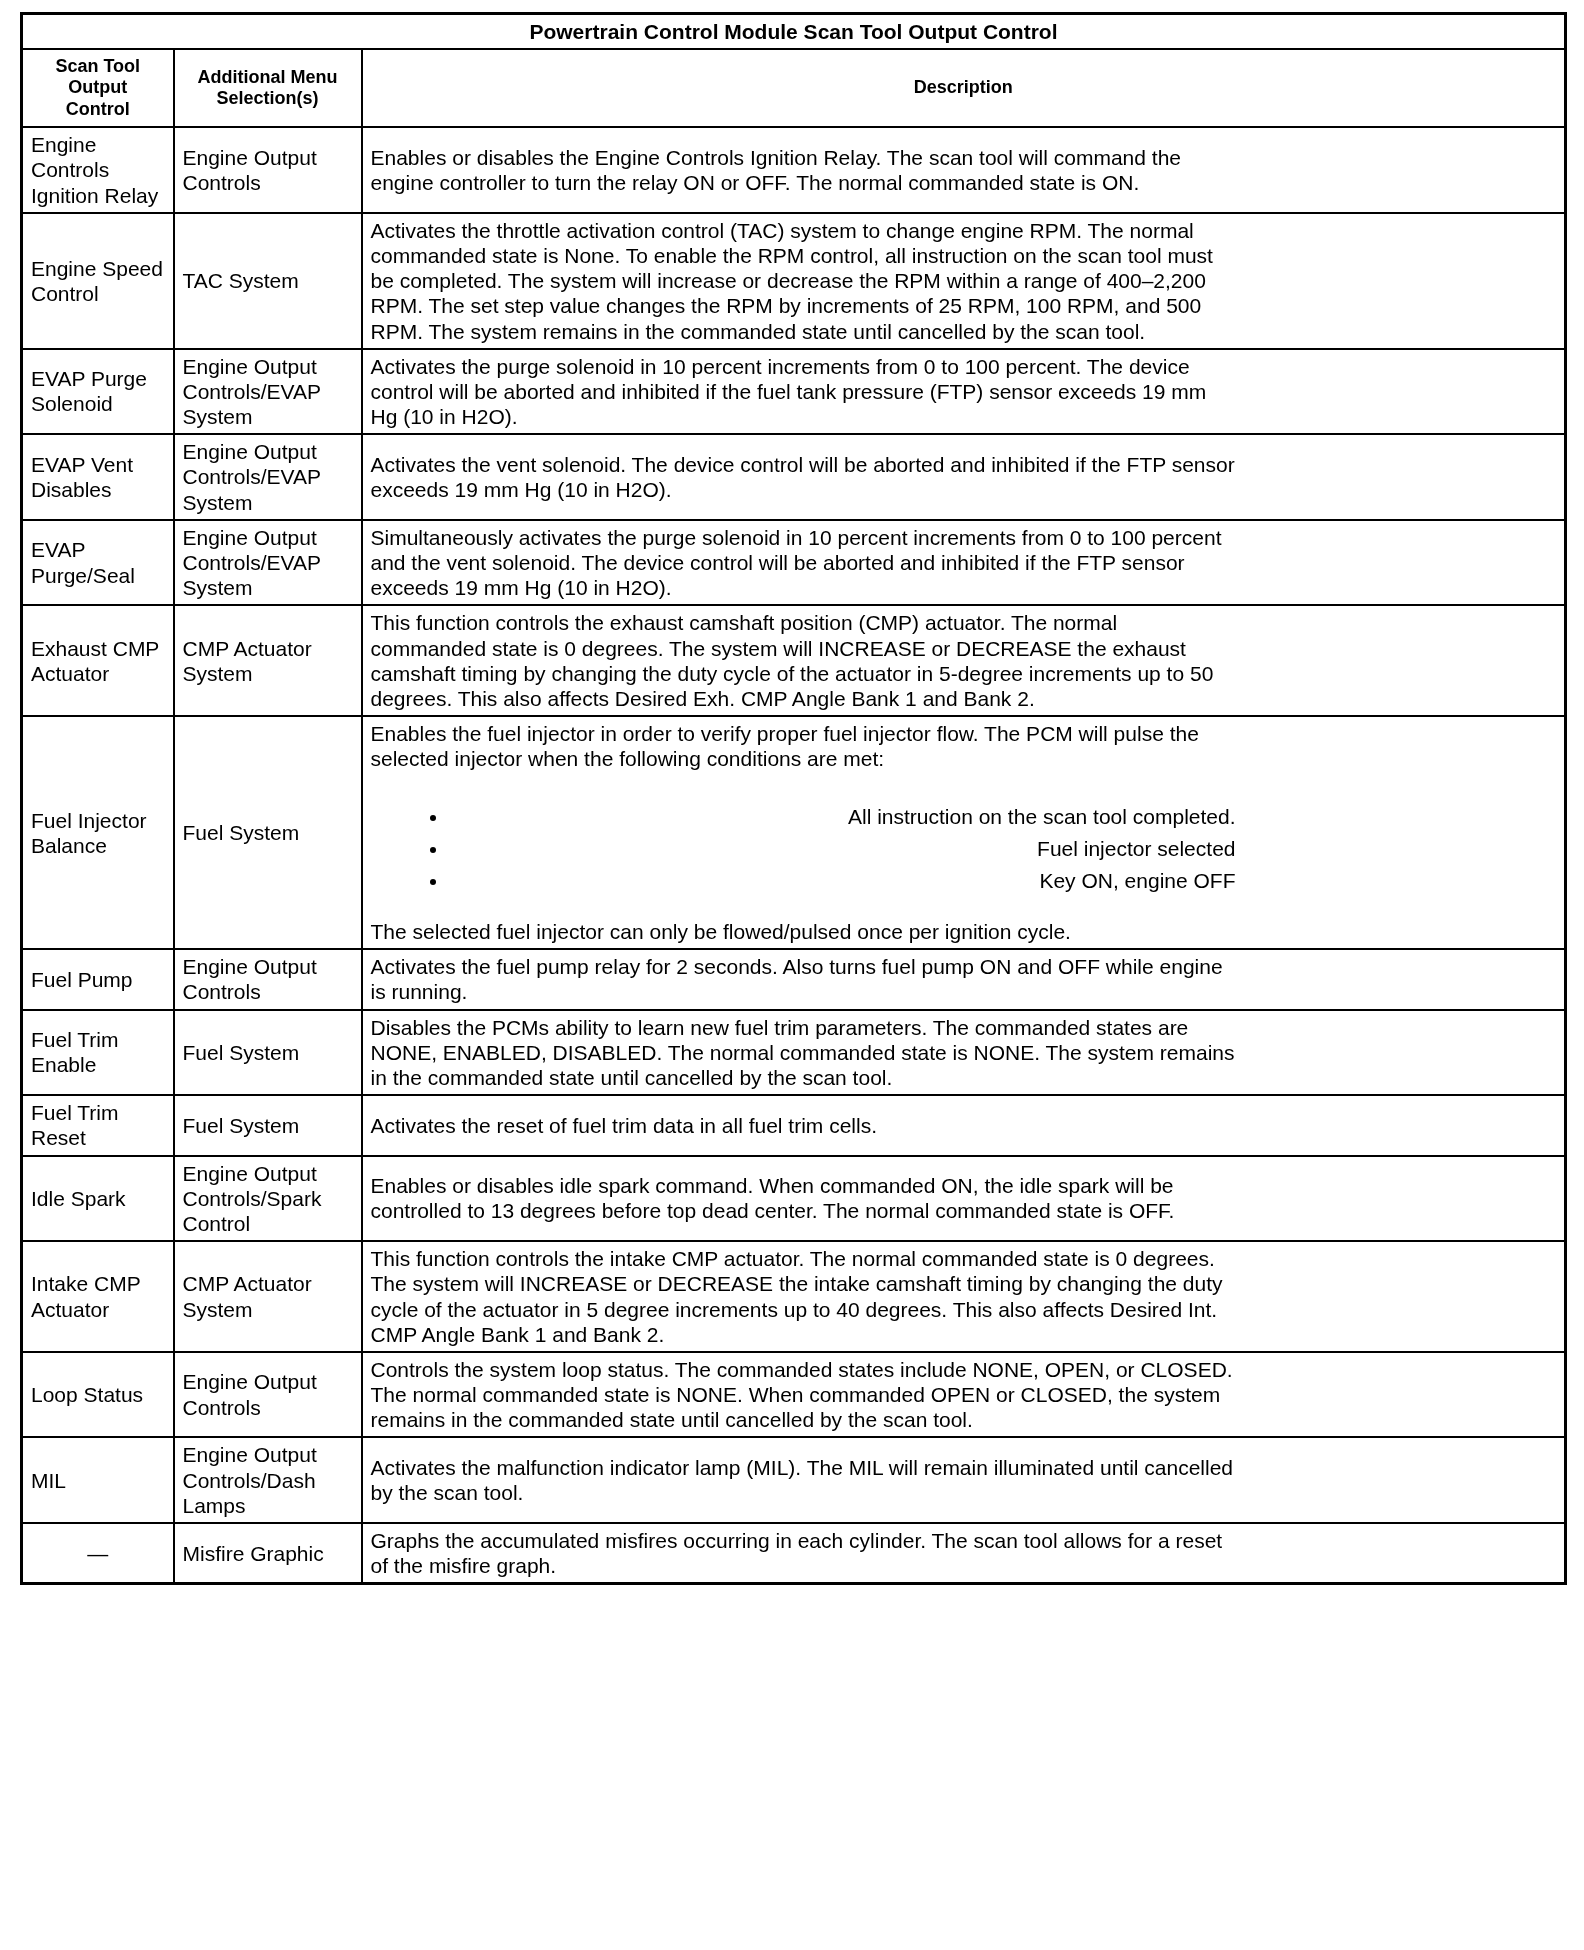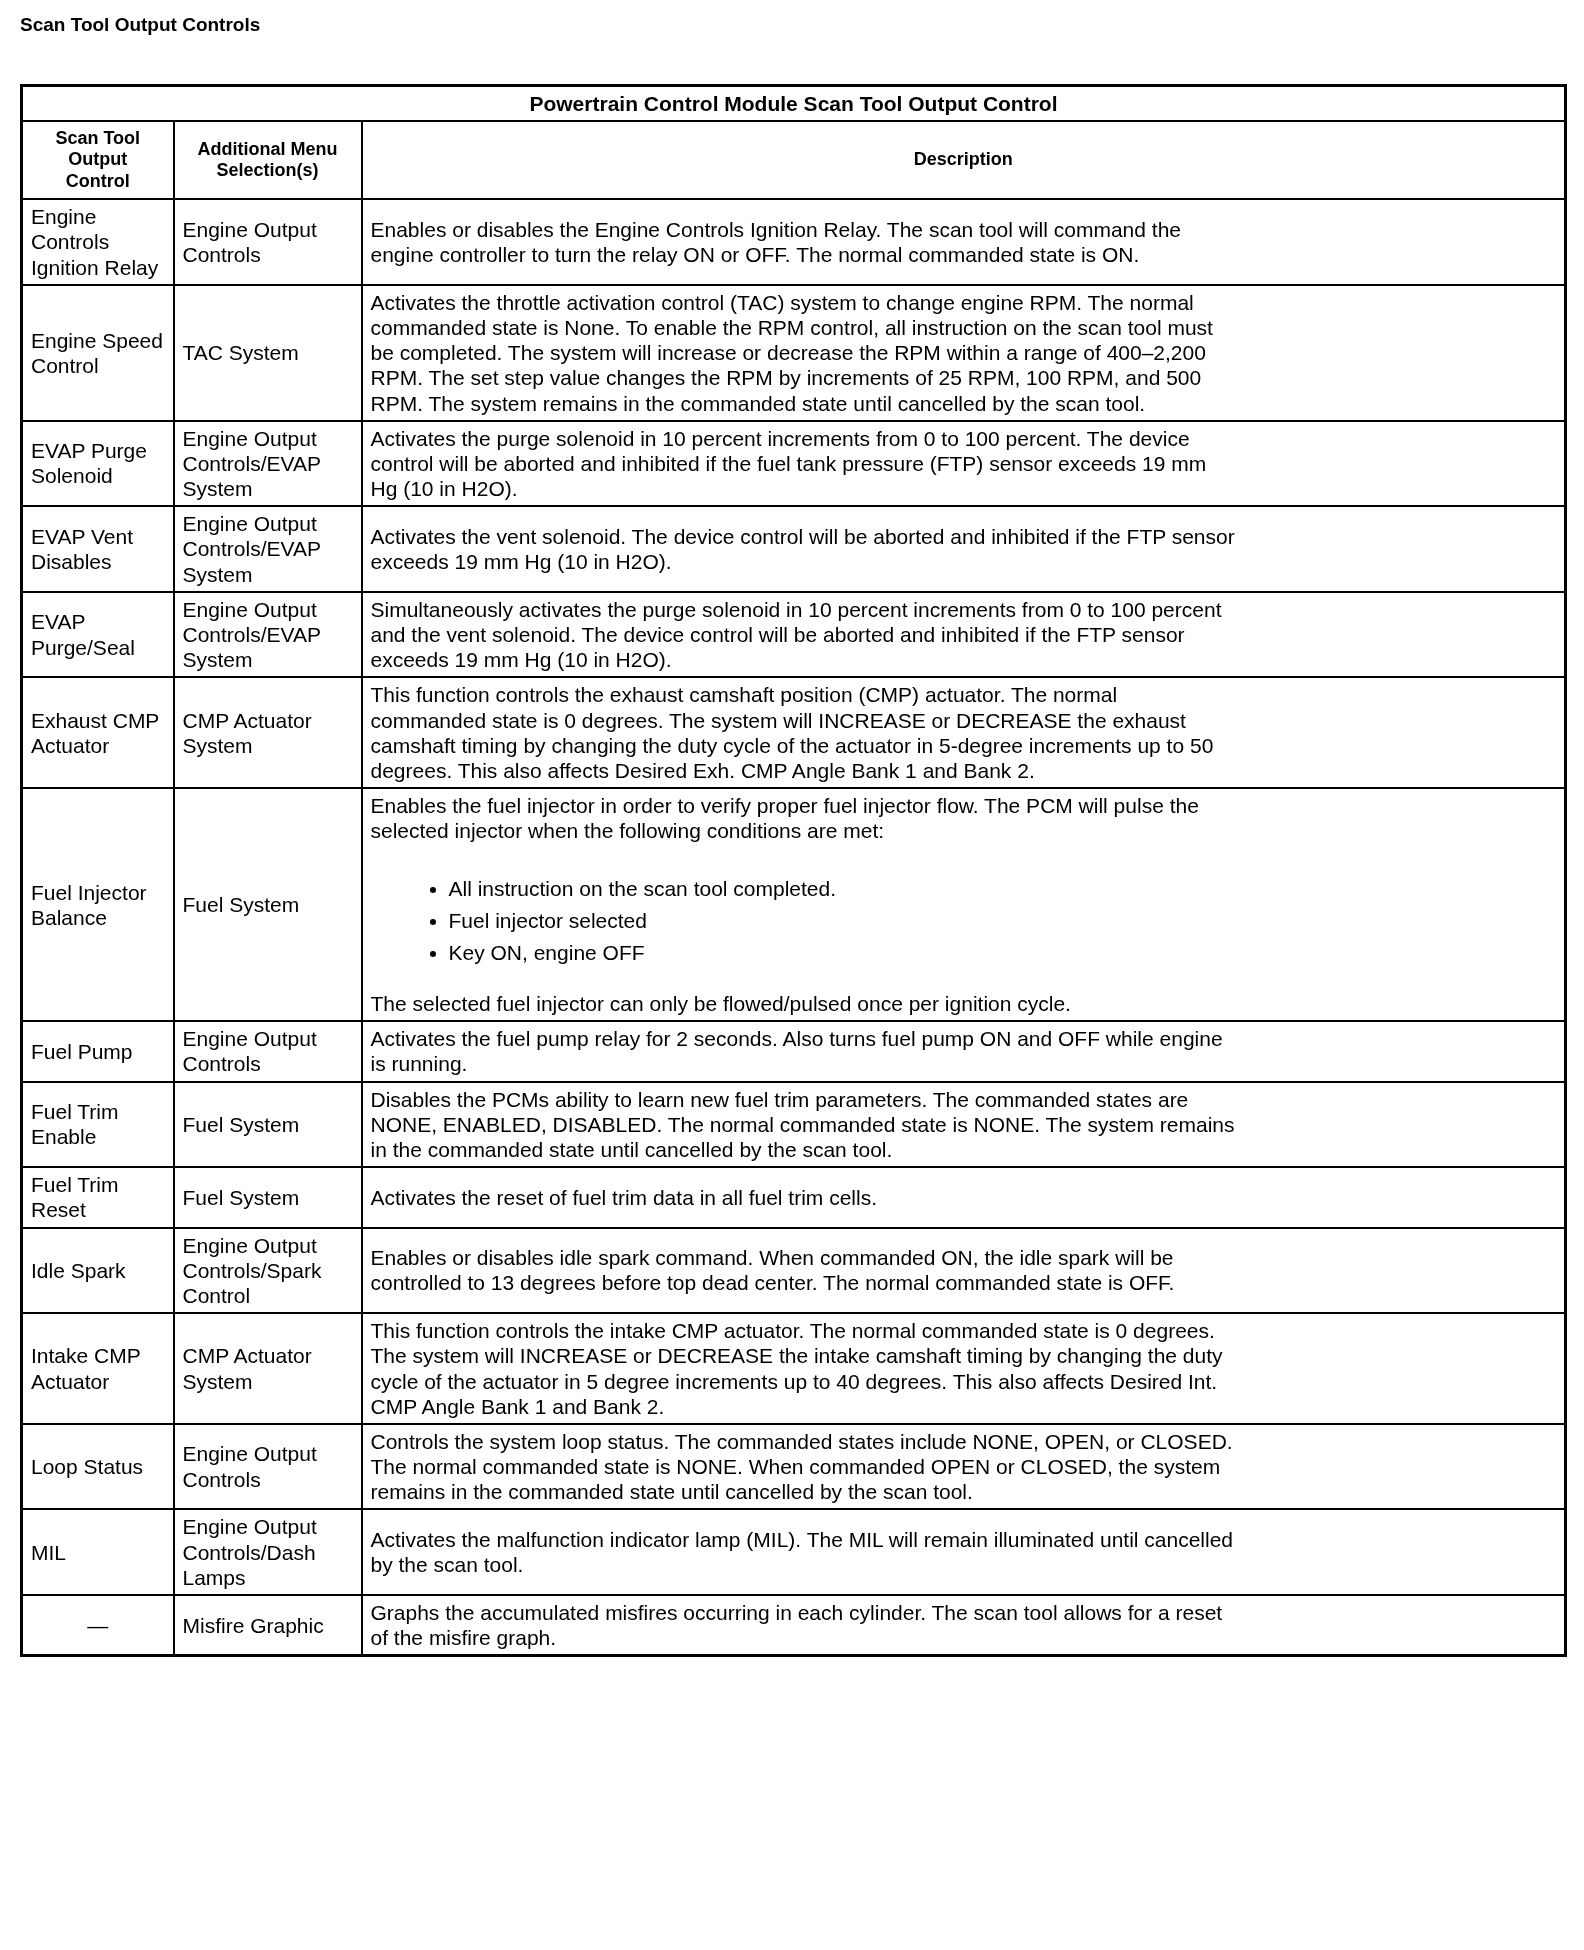--- a/index.html
+++ b/index.html
@@ -66,29 +66,28 @@
     vertical-align: top;
     padding-top: 6px;
   }
   .desc-intro { margin: 0 0 32px 0; max-width: 865px; }
   .desc-bullets {
     margin: 0 0 26px 0;
     padding-left: 78px;
     list-style: disc;
     max-width: 865px;
   }
-  .desc-bullets li { margin: 0 0 7px 0; }
+  .desc-bullets li { margin: 0 0 7px 0; text-align: right; }
   .desc-outro { margin: 0; max-width: 865px; }
 </style>
 </head>
 <body>
 
 <div class="page">
 
-  <h1 class="doc-heading">Scan Tool Output Controls</h1>
 
   <table class="scan-table">
     <colgroup>
       <col style="width:152px">
       <col style="width:188px">
       <col style="width:1204px">
     </colgroup>
     <thead>
       <tr style="height:32px">
         <th colspan="3" class="title-cell">Powertrain Control Module Scan Tool Output Control</th>

